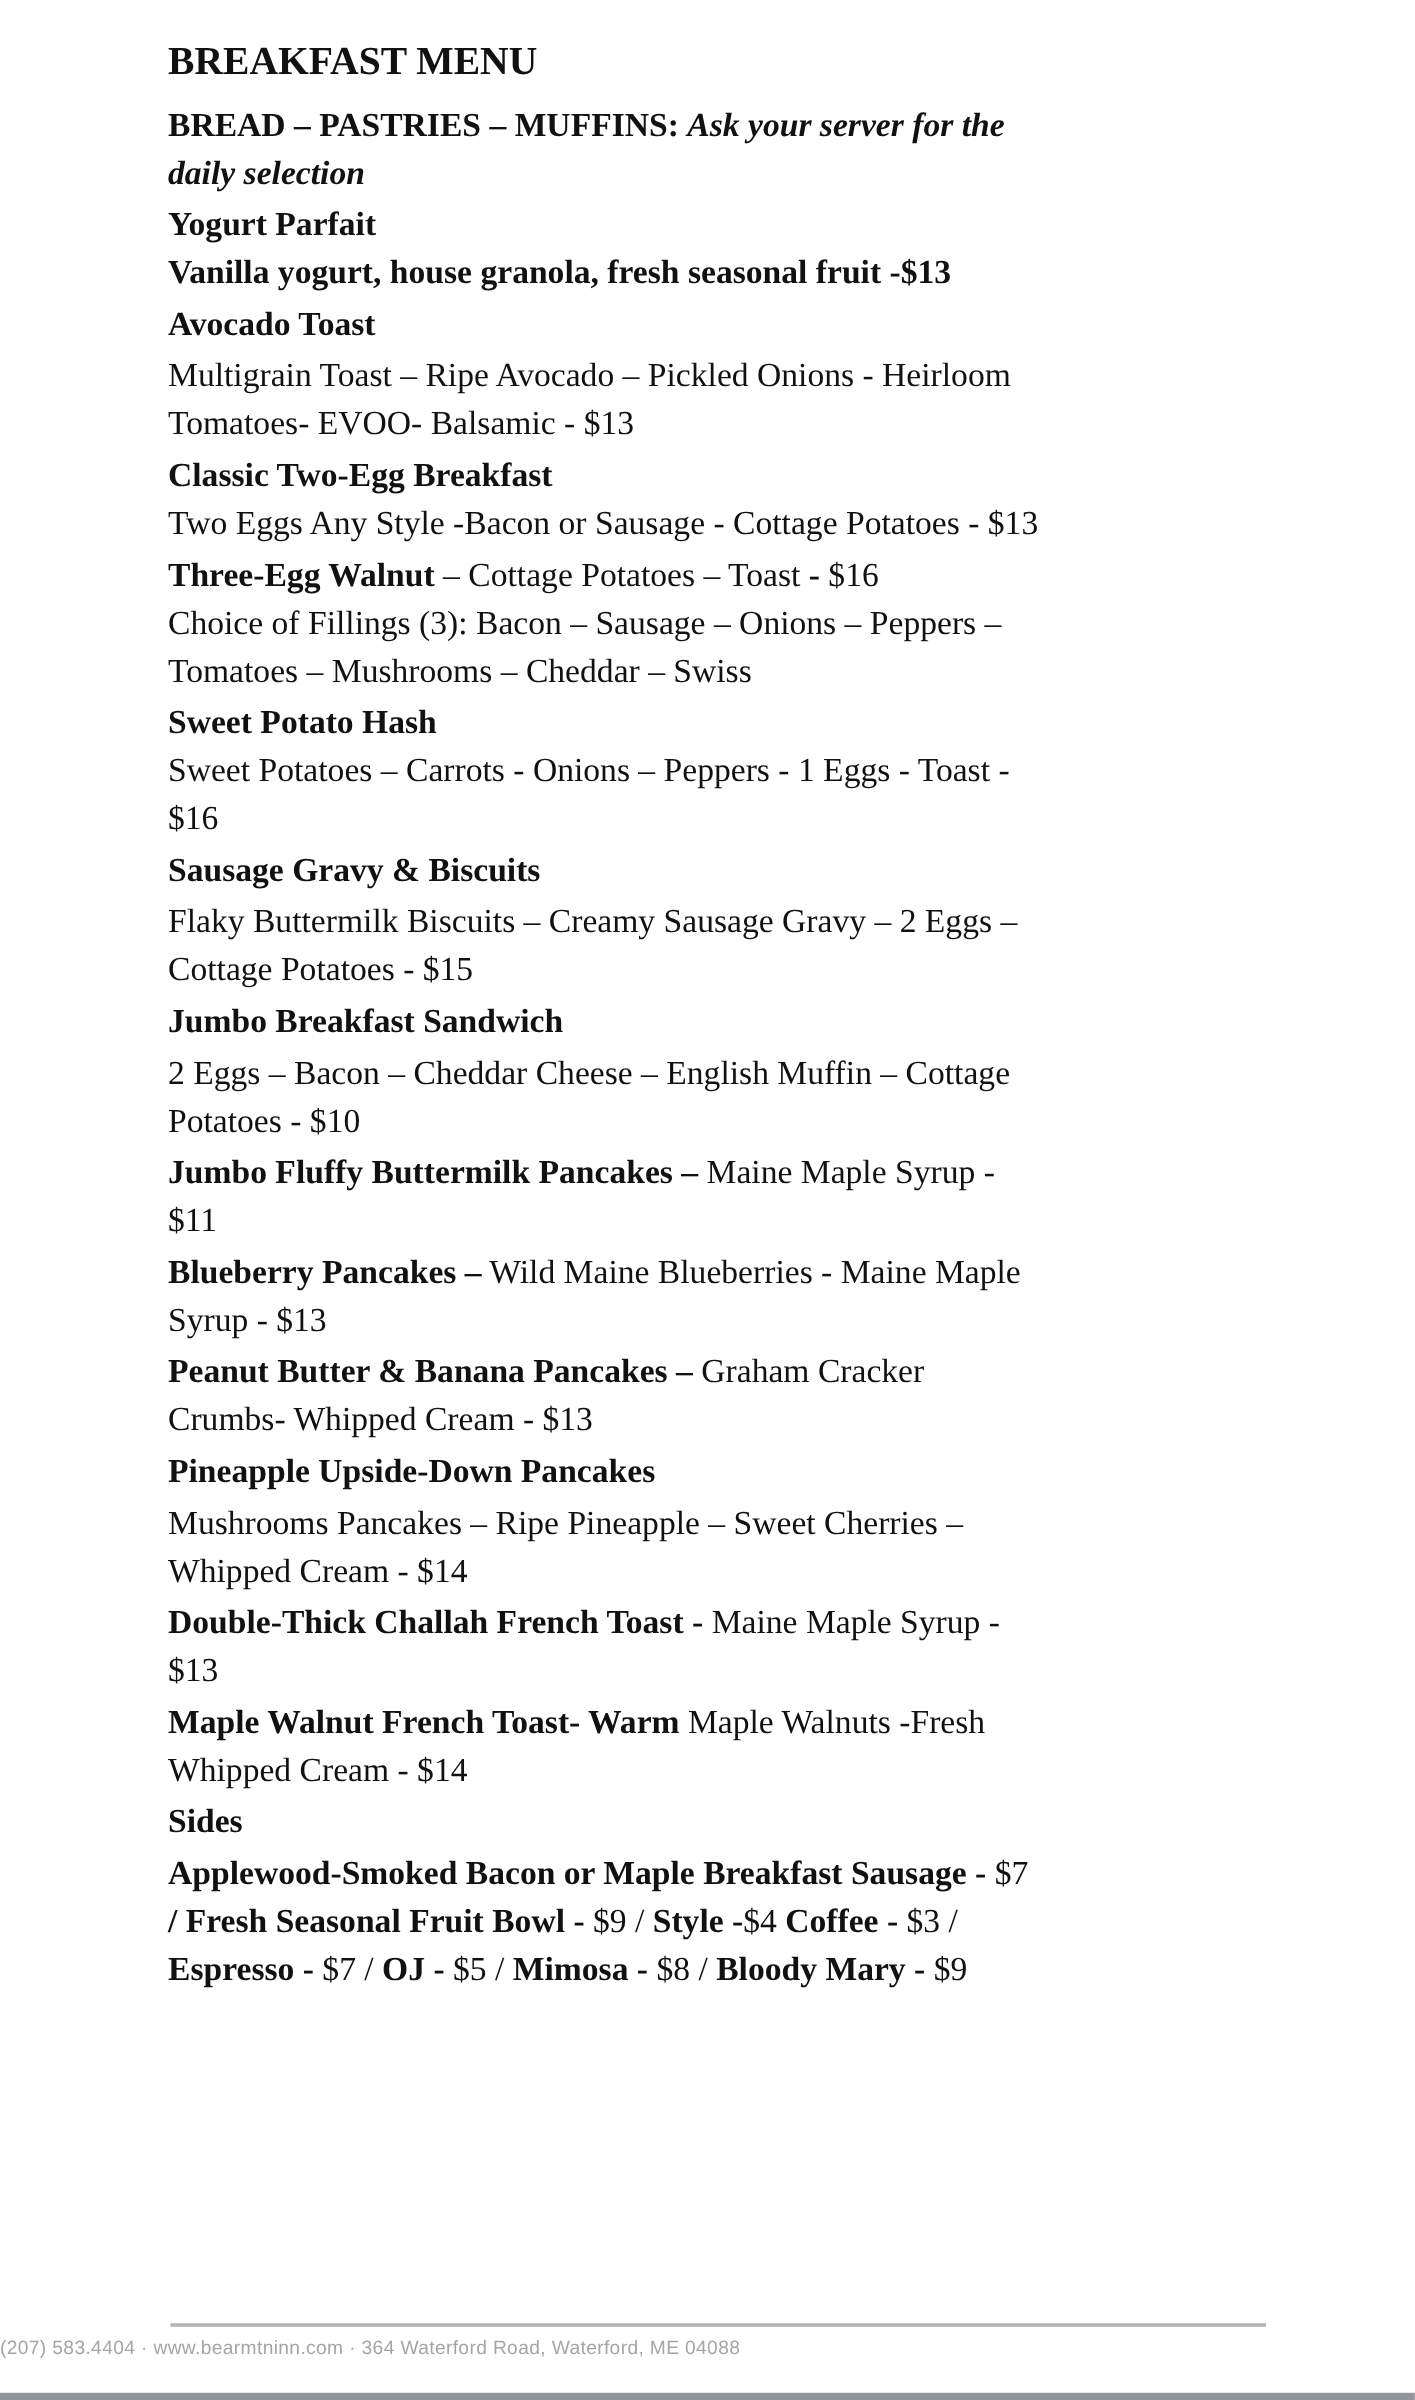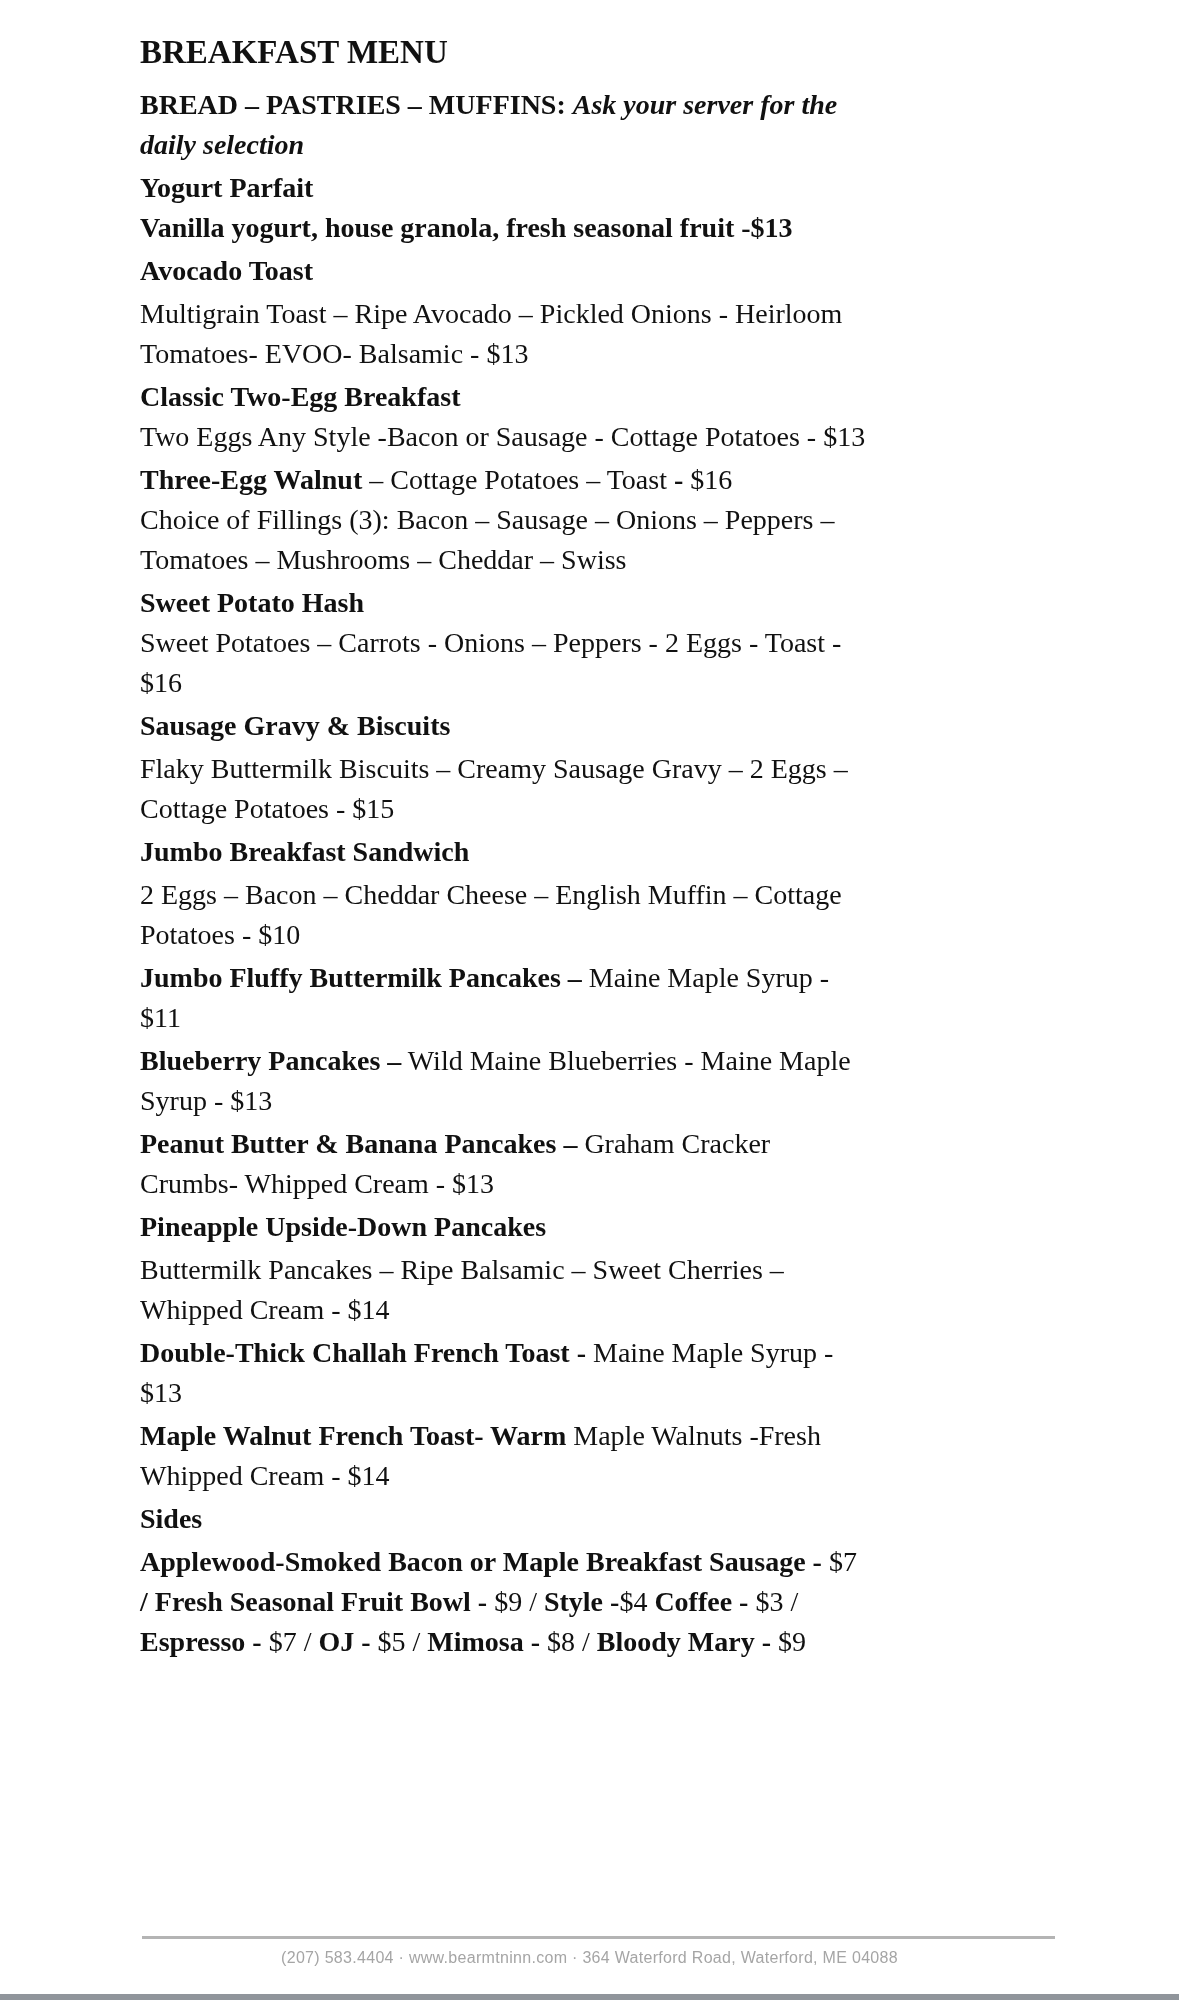--- a/index.html
+++ b/index.html
@@ -44,21 +44,20 @@
     top: 1936px;
     width: 913px;
     height: 3px;
     background: #b4b4b4;
   }
   .footer-text {
     position: absolute;
     left: 0;
     top: 1947px;
     width: 1179px;
-    text-align: center;
     font-family: "Liberation Sans", sans-serif;
     font-size: 16px;
     line-height: 22px;
     letter-spacing: 0.3px;
     color: #a5a5a5;
     white-space: pre;
   }
   .bottom-bar {
     position: absolute;
     left: 0;
@@ -93,21 +92,21 @@
         <div class="line"><span class="b">Classic Two-Egg Breakfast</span></div>
         <div class="line"><span>Two Eggs Any Style -Bacon or Sausage - Cottage Potatoes - $13</span></div>
       </div>
       <div class="para">
         <div class="line"><span class="b">Three-Egg Walnut</span><span> – Cottage Potatoes – Toast </span><span class="b">- </span><span>$16</span></div>
         <div class="line"><span>Choice of Fillings (3): Bacon – Sausage – Onions – Peppers –</span></div>
         <div class="line"><span>Tomatoes – Mushrooms – Cheddar – Swiss</span></div>
       </div>
       <div class="para">
         <div class="line"><span class="b">Sweet Potato Hash</span></div>
-        <div class="line"><span>Sweet Potatoes – Carrots - Onions – Peppers - 2 Eggs - Toast -</span></div>
+        <div class="line"><span>Sweet Potatoes – Carrots - Onions – Peppers - 1 Eggs - Toast -</span></div>
         <div class="line"><span>$16</span></div>
       </div>
       <div class="para">
         <div class="line"><span class="b">Sausage Gravy &amp; Biscuits</span></div>
       </div>
       <div class="para">
         <div class="line"><span>Flaky Buttermilk Biscuits – Creamy Sausage Gravy – 2 Eggs –</span></div>
         <div class="line"><span>Cottage Potatoes - $15</span></div>
       </div>
       <div class="para">
@@ -126,21 +125,21 @@
         <div class="line"><span>Syrup - $13</span></div>
       </div>
       <div class="para">
         <div class="line"><span class="b">Peanut Butter &amp; Banana Pancakes –</span><span> Graham Cracker</span></div>
         <div class="line"><span>Crumbs- Whipped Cream - $13</span></div>
       </div>
       <div class="para">
         <div class="line"><span class="b">Pineapple Upside-Down Pancakes</span></div>
       </div>
       <div class="para">
-        <div class="line"><span>Buttermilk Pancakes – Ripe Balsamic – Sweet Cherries –</span></div>
+        <div class="line"><span>Mushrooms Pancakes – Ripe Pineapple – Sweet Cherries –</span></div>
         <div class="line"><span>Whipped Cream - $14</span></div>
       </div>
       <div class="para">
         <div class="line"><span class="b">Double-Thick Challah French Toast -</span><span> Maine Maple Syrup -</span></div>
         <div class="line"><span>$13</span></div>
       </div>
       <div class="para">
         <div class="line"><span class="b">Maple Walnut French Toast- Warm</span><span> Maple Walnuts -Fresh</span></div>
         <div class="line"><span>Whipped Cream - $14</span></div>
       </div>

